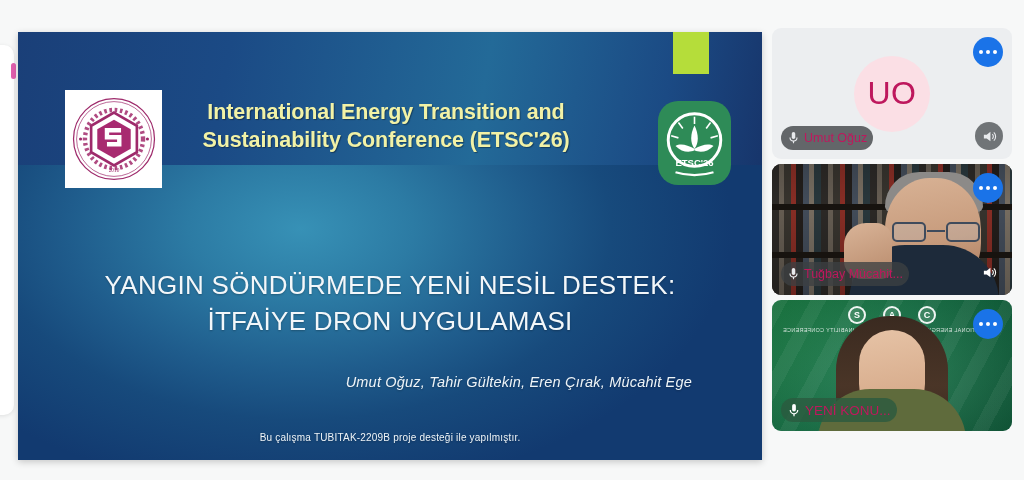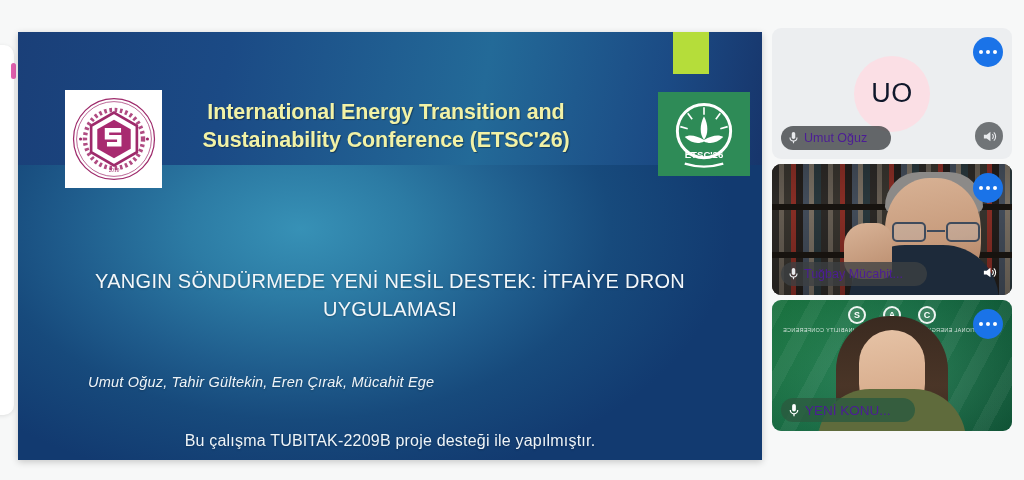--- a/index.html
+++ b/index.html
@@ -53,70 +53,70 @@
     width: 97px; height: 98px; background: #ffffff;
     display: flex; align-items: center; justify-content: center;
   }
 
   
   .lime-bar {
     position: absolute; left: 655px; top: 0; width: 36px; height: 42px;
     background: #b5dd3a;
   }
   .etsc-badge {
-    position: absolute; left: 640px; top: 60px;
-    width: 92px; height: 84px; background: #2e8b57;
-    display: flex; align-items: center; justify-content: center;
+    position: absolute; left: 640px; top: 69px;
+    width: 73px; height: 84px; background: #2e8b57;
+    display: flex; align-items: center; justify-content: center; border-radius: 20px;
   }
 
   
   .slide-title {
     position: absolute; left: 70px; top: 236px; width: 604px;
     text-align: center; color: #f3f7fa;
-    font-size: 20px; line-height: 1.38; font-weight: 400;
+    font-size: 26px; line-height: 1.38; font-weight: 400;
     letter-spacing: .3px;
     text-shadow: 0 1px 2px rgba(0,0,0,.25);
   }
   .slide-authors {
     position: absolute; left: 70px; top: 342px; width: 604px;
-    text-align: left; color: #eef4f8;
+    text-align: right; color: #eef4f8;
     font-size: 14.5px; font-style: italic; letter-spacing: .2px;
     text-shadow: 0 1px 2px rgba(0,0,0,.25);
   }
   .slide-funding {
     position: absolute; left: 70px; top: 400px; width: 604px;
     text-align: center; color: #eef4f8;
-    font-size: 16px; letter-spacing: .2px;
+    font-size: 10px; letter-spacing: .2px;
     text-shadow: 0 1px 2px rgba(0,0,0,.25);
   }
 
   
   .rail { position: absolute; left: 772px; top: 28px; width: 240px; }
   .tile {
     position: relative; width: 240px; height: 131px;
     border-radius: 9px; overflow: hidden; margin-bottom: 5px;
     background: #eceef0;
   }
   .tile.t-avatar { background: #eceef0; }
   .avatar-circle {
     position: absolute; left: 50%; top: 50%;
     transform: translate(-50%,-50%);
     width: 76px; height: 76px; border-radius: 50%;
     background: #fbdfe5;
     display: flex; align-items: center; justify-content: center;
-    color: #0f172a; font-size: 27px; letter-spacing: .5px;
+    color: #be185d; font-size: 32px; letter-spacing: .5px;
   }
   .name-pill {
     position: absolute; left: 9px; bottom: 9px;
     max-width: 160px;
-    height: 24px; padding: 0 24px 0 7px;
+    height: 24px; padding: 0 6px 0 7px;
     background: rgba(60,64,67,.78);
     border-radius: 13px;
     display: flex; align-items: center; gap: 5px;
-    color: #4c1d95; font-size: 12.5px; white-space: nowrap;
+    color: #be185d; font-size: 12.5px; white-space: nowrap;
   }
   .name-pill.on-green { background: rgba(42,90,62,.80); }
   .pill-text { overflow: hidden; text-overflow: ellipsis; }
   .more-btn {
     position: absolute; right: 9px; top: 9px;
     width: 30px; height: 30px; border-radius: 50%;
     background: #1a73e8; border: none;
     display: flex; align-items: center; justify-content: center;
     gap: 3px; cursor: pointer;
   }

